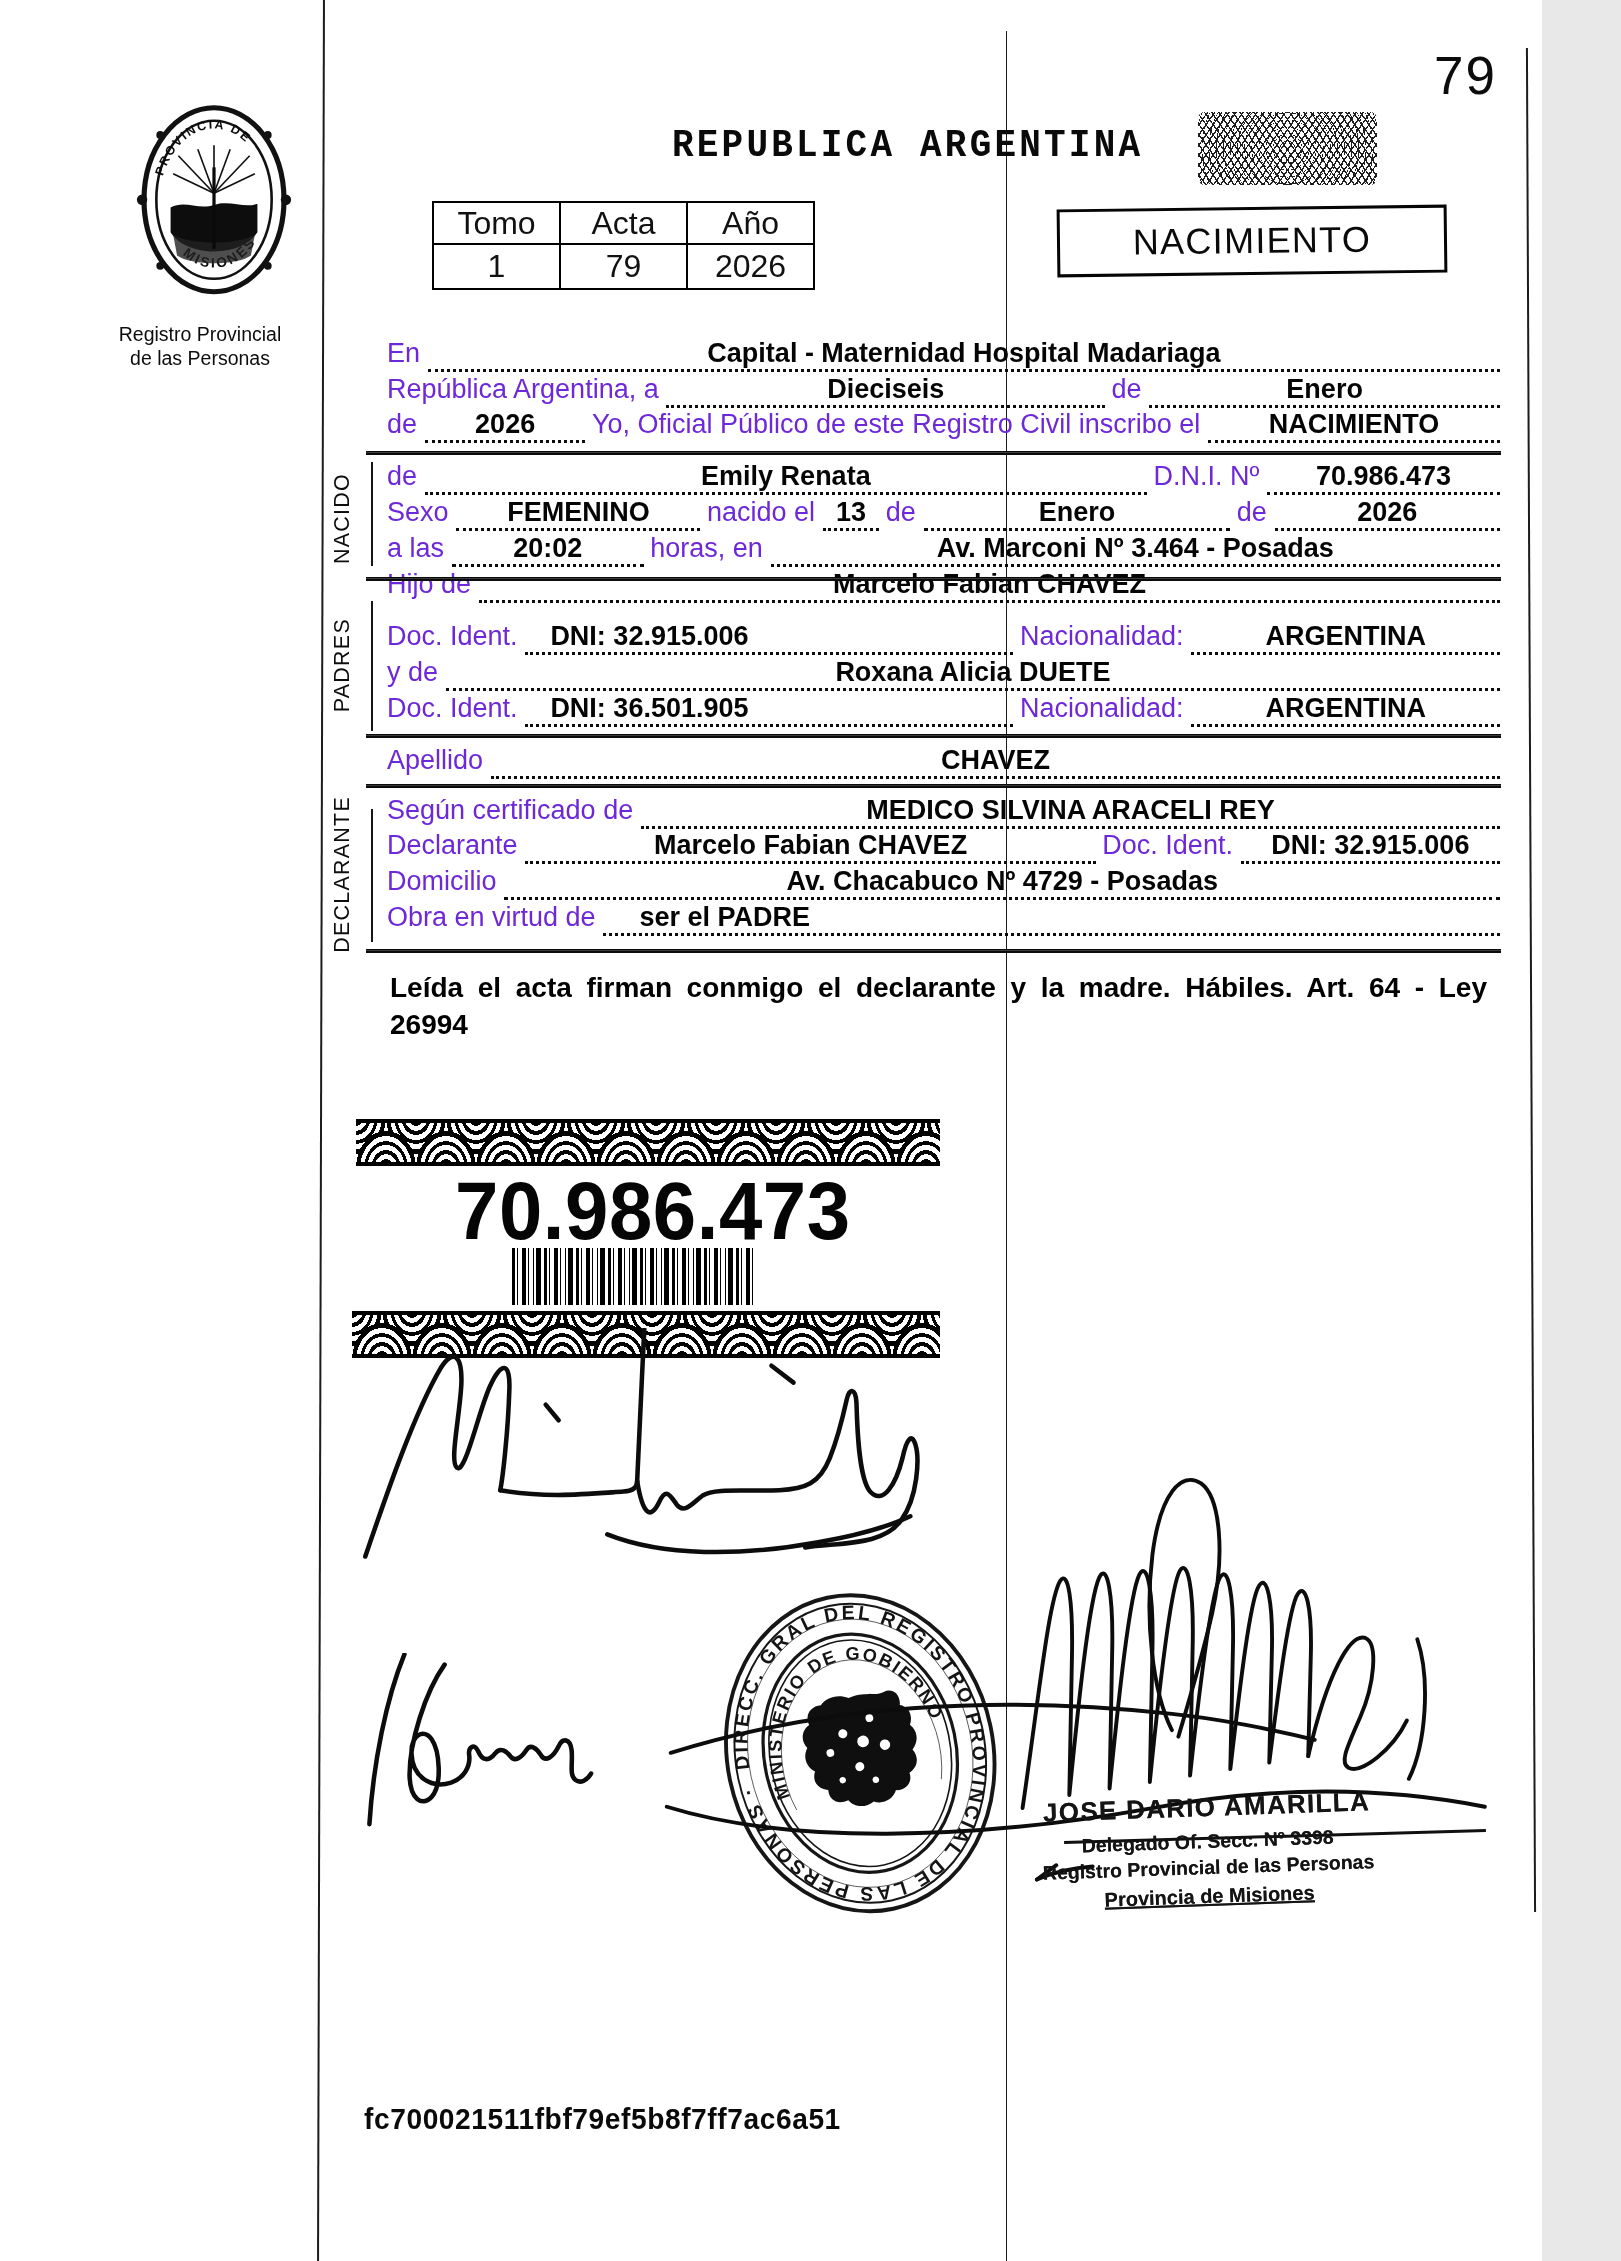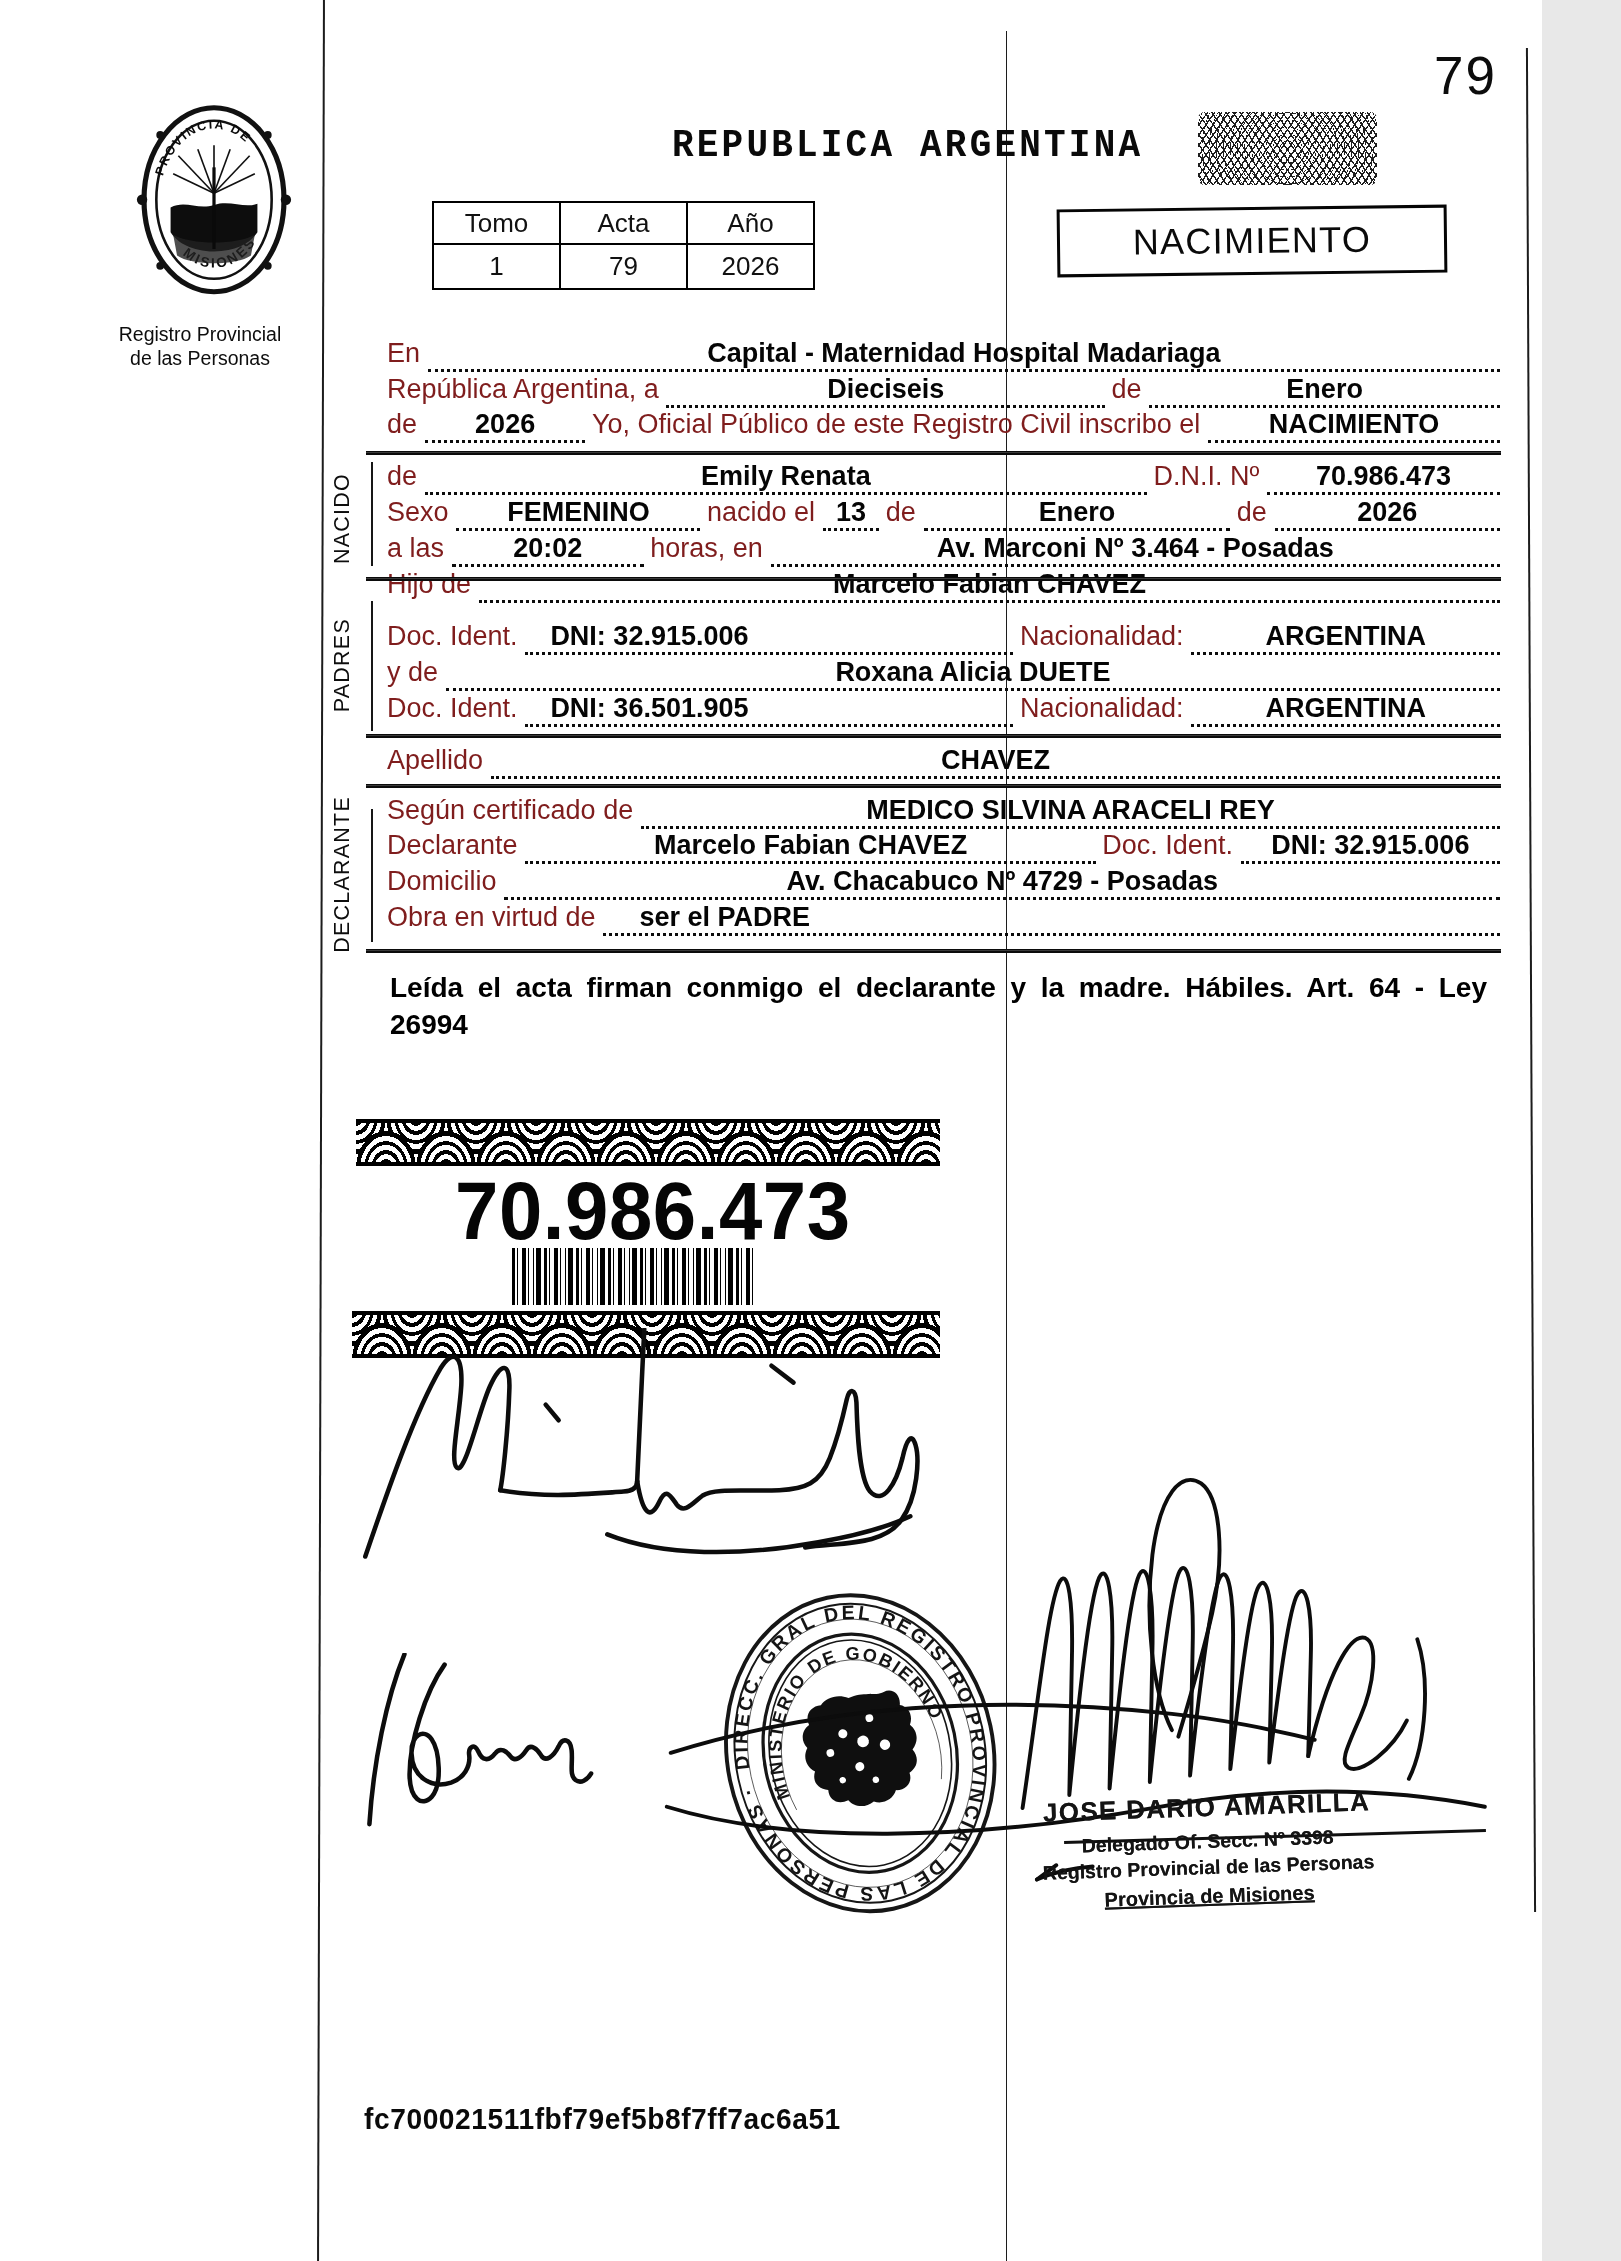--- a/index.html
+++ b/index.html
@@ -22,33 +22,33 @@
     left:1198px;top:112px;width:179px;height:73px;border-radius:6.5px;opacity:.88;
     background-image:
       repeating-linear-gradient(55deg,#000 0 1.3px,rgba(0,0,0,0) 1.3px 5.8px),
       repeating-linear-gradient(-55deg,#000 0 1.3px,rgba(0,0,0,0) 1.3px 5.8px),
       repeating-radial-gradient(circle at 50% 50%,#000 0 0.6px,rgba(0,0,0,0) 0.6px 7.1px);
   }
   
   #acta-table{left:432px;top:201px;border-collapse:collapse;}
   #acta-table td{
     width:125px;height:40px;border:2.6px solid #000;text-align:center;
-    font-size:26px;padding:0;margin-top:7px;
+    font-size:32px;padding:0;margin-top:7px;
   }
   #acta-table tr:last-child td{height:43px;}
   
   #tipo-box{
     left:1057px;top:207px;width:384px;height:62px;border:3.9px solid #050505;
     display:flex;align-items:center;justify-content:center;font-size:36px;
     letter-spacing:1.3px;transform:rotate(-0.7deg);color:#0a0a0a;
   }
   
   #form{left:387px;top:0;width:1113px;height:974px;}
   .row{position:absolute;left:0;right:0;display:flex;align-items:baseline;font-size:27px;line-height:1.1;white-space:nowrap;}
-  .lbl{padding-right:7.8px;flex:0 0 auto;color:#7f1d1d;}
+  .lbl{padding-right:7.8px;flex:0 0 auto;color:#6d28d9;}
   .lbl.mid{padding-left:6.5px;}
   .fld{border-bottom:3.2px dotted #0c0c0c;text-align:center;min-width:0;overflow:visible;}
   .val{font-weight:700;color:#050505;}
   .vleft{text-align:left;padding-left:25px;}
   .rule{position:absolute;left:366px;width:1135px;height:3.9px;
     background:linear-gradient(#0b0b0b 0 1.3px,#3a3a3a 1.3px 1.9px,#0b0b0b 1.9px 3.9px);}
   
   .vsec{position:absolute;left:327px;width:30px;display:flex;align-items:center;justify-content:center;}
   .vsec span{writing-mode:vertical-rl;transform:rotate(180deg);font-size:21.4px;letter-spacing:1.3px;color:#0d0d0d;}
   .vbracket{position:absolute;left:371px;width:1.9px;background:#161616;}

